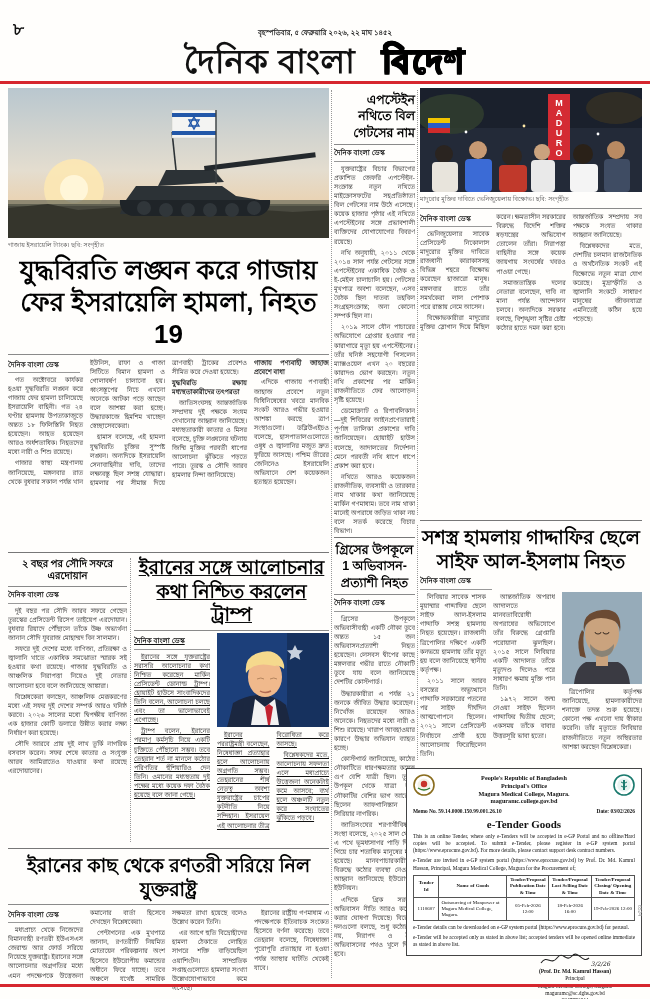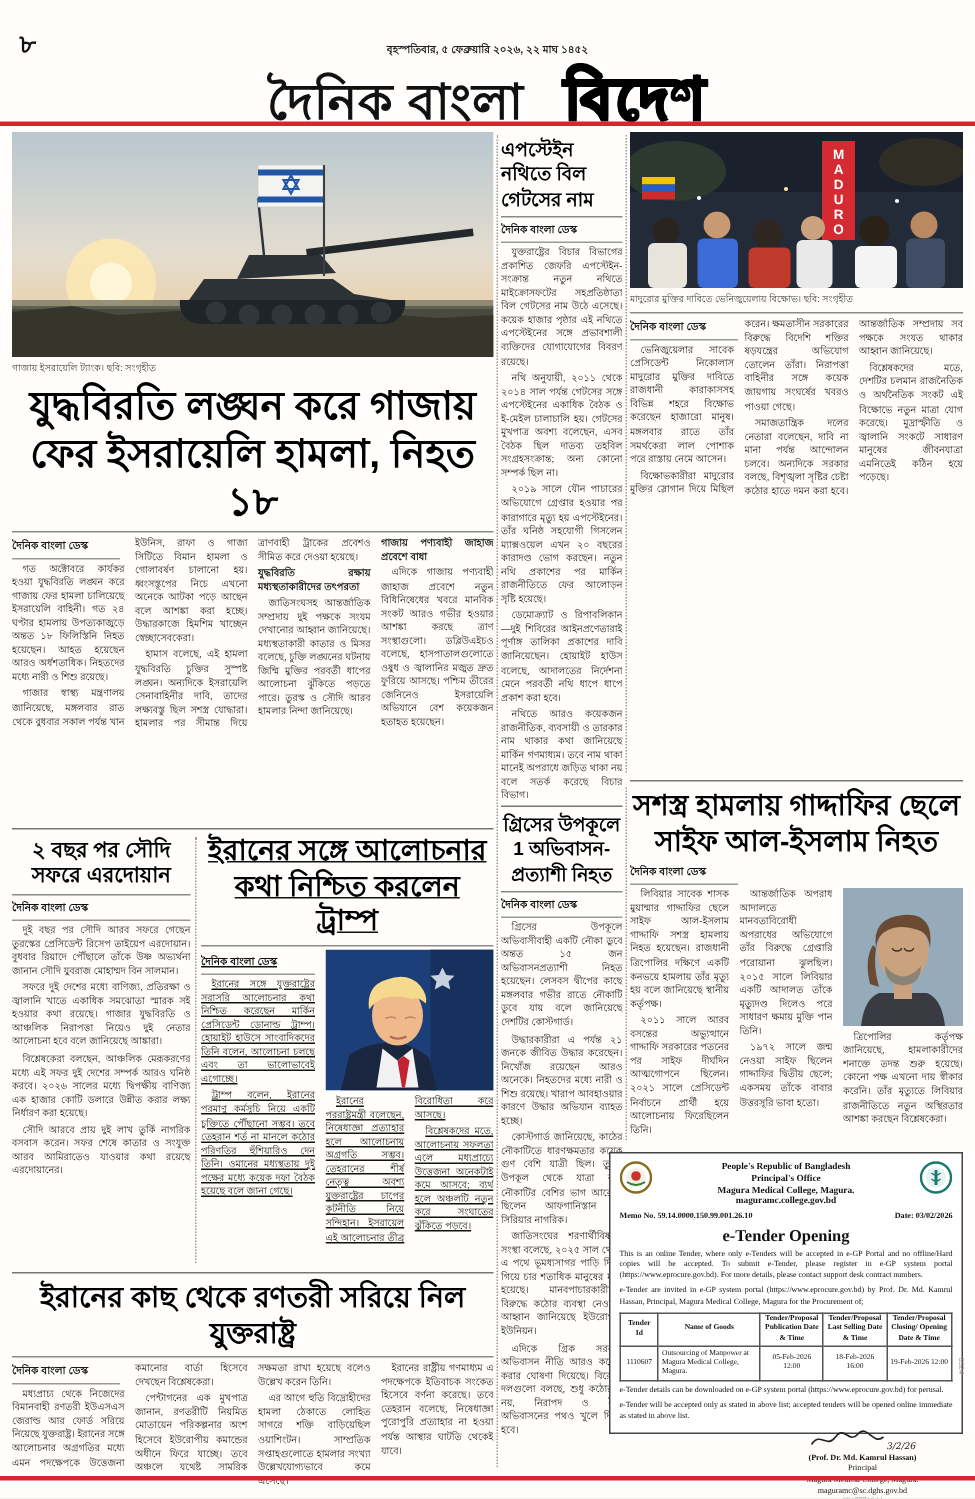--- a/index.html
+++ b/index.html
@@ -5,31 +5,31 @@
   html,body{margin:0;padding:0;background:#e8e8e8;}
   .page{position:relative;width:650px;height:999px;margin:0 auto;background:#fffefc;
         font-family:"Liberation Sans",sans-serif;color:#111;overflow:hidden;}
   
   .pagenum{position:absolute;left:13px;top:16px;font-size:17px;font-weight:bold;}
   .dateline{position:absolute;left:0;top:27px;width:100%;text-align:center;
             font-size:7px;font-weight:bold;color:#222;}
   .masthead{position:absolute;left:0;top:36px;width:100%;display:flex;
             justify-content:center;align-items:baseline;gap:27px;}
   .masthead .name{font-size:33px;font-weight:800;letter-spacing:0.5px;}
-  .masthead .section{font-size:38px;font-weight:900;color:#fff;letter-spacing:2px;
+  .masthead .section{font-size:33px;font-weight:900;color:#fff;letter-spacing:2px;
             -webkit-text-stroke:2px #000;
             text-shadow:-1px -1px 0 #000,1px -1px 0 #000,-1px 1px 0 #000,1px 1px 0 #000;}
   .rule-red{position:absolute;height:3px;background:#d6262e;left:0;width:650px;}
   
   .story{position:absolute;}
   .headline{font-weight:800;color:#000;text-align:center;margin:0;line-height:1.24;}
   .h-xl{font-size:26px;}
   .h-lg{font-size:21px;}
   .h-md{font-size:19px;}
-  .h-sm{font-size:14px;}
+  .h-sm{font-size:10px;font-family:Liberation Serif, serif;}
   .h-xs{font-size:12.5px;line-height:1.3;}
   .thinrule{border-top:1px solid #8a8a8a;margin:3px 0 0;}
   .byline{font-size:7px;font-weight:bold;border-bottom:1px solid #999;
           padding:2px 0 2px;margin-bottom:2px;width:72px;}
   .body{font-size:6.4px;line-height:1.42;text-align:justify;color:#1c1c1c;overflow:hidden;}
   .body p{margin:0 0 2px;text-indent:7px;}
   .body p.subhead{font-weight:bold;text-indent:0;font-size:6.6px;margin:2px 0 1px;}
   .cols-4{column-count:4;column-gap:7px;}
   .cols-3{column-count:3;column-gap:7px;}
   .cols-2{column-count:2;column-gap:7px;}
@@ -103,38 +103,38 @@
       <line x1="168" y1="82" x2="164" y2="44" stroke="#2c3236" stroke-width="1.6"></line>
 
       <rect x="164" y="22" width="44" height="28" fill="#f4f4f2" stroke="#c9c9c4" stroke-width="0.5"></rect>
       <rect x="164" y="25" width="44" height="4" fill="#2257a8"></rect>
       <rect x="164" y="43" width="44" height="4" fill="#2257a8"></rect>
       <path d="M186,29 l5,9 h-10 Z" fill="none" stroke="#2257a8" stroke-width="1.4"></path>
       <path d="M186,41 l5,-9 h-10 Z" fill="none" stroke="#2257a8" stroke-width="1.4"></path>
       <line x1="208" y1="22" x2="208" y2="96" stroke="#3a3f42" stroke-width="1.4"></line>
     </svg>
     <div class="caption">গাজায় ইসরায়েলি ট্যাংক। ছবি: সংগৃহীত</div>
-    <h1 class="headline h-xl">যুদ্ধবিরতি লঙ্ঘন করে গাজায় ফের ইসরায়েলি হামলা, নিহত ১৮</h1>
+    <h1 class="headline h-xl">যুদ্ধবিরতি লঙ্ঘন করে গাজায় ফের ইসরায়েলি হামলা, নিহত 19</h1>
     <div class="thinrule"></div>
     <div class="body cols-4" style="height:212px;margin-top:3px;">
       <div class="byline">দৈনিক বাংলা ডেস্ক</div>
       <div>
           <p>গত অক্টোবরে কার্যকর হওয়া যুদ্ধবিরতি লঙ্ঘন করে গাজায় ফের হামলা চালিয়েছে ইসরায়েলি বাহিনী। গত ২৪ ঘণ্টার হামলায় উপত্যকাজুড়ে অন্তত ১৮ ফিলিস্তিনি নিহত হয়েছেন। আহত হয়েছেন আরও অর্ধশতাধিক। নিহতদের মধ্যে নারী ও শিশু রয়েছে।</p>
           <p>গাজার স্বাস্থ্য মন্ত্রণালয় জানিয়েছে, মঙ্গলবার রাত থেকে বুধবার সকাল পর্যন্ত খান ইউনিস, রাফা ও গাজা সিটিতে বিমান হামলা ও গোলাবর্ষণ চালানো হয়। ধ্বংসস্তূপের নিচে এখনো অনেকে আটকা পড়ে আছেন বলে আশঙ্কা করা হচ্ছে। উদ্ধারকাজে হিমশিম খাচ্ছেন স্বেচ্ছাসেবকেরা।</p>
           <p>হামাস বলেছে, এই হামলা যুদ্ধবিরতি চুক্তির সুস্পষ্ট লঙ্ঘন। অন্যদিকে ইসরায়েলি সেনাবাহিনীর দাবি, তাদের লক্ষ্যবস্তু ছিল সশস্ত্র যোদ্ধারা। হামলার পর সীমান্ত দিয়ে ত্রাণবাহী ট্রাকের প্রবেশও সীমিত করে দেওয়া হয়েছে।</p>
           <p class="subhead">যুদ্ধবিরতি রক্ষায় মধ্যস্থতাকারীদের তৎপরতা</p>
           <p>জাতিসংঘসহ আন্তর্জাতিক সম্প্রদায় দুই পক্ষকে সংযম দেখানোর আহ্বান জানিয়েছে। মধ্যস্থতাকারী কাতার ও মিসর বলেছে, চুক্তি লঙ্ঘনের ঘটনায় জিম্মি মুক্তির পরবর্তী ধাপের আলোচনা ঝুঁকিতে পড়তে পারে। তুরস্ক ও সৌদি আরব হামলার নিন্দা জানিয়েছে।</p>
           <p class="subhead">গাজায় পণ্যবাহী জাহাজ প্রবেশে বাধা</p>
           <p>এদিকে গাজায় পণ্যবাহী জাহাজ প্রবেশে নতুন বিধিনিষেধের খবরে মানবিক সংকট আরও গভীর হওয়ার আশঙ্কা করছে ত্রাণ সংস্থাগুলো। ডব্লিউএইচও বলেছে, হাসপাতালগুলোতে ওষুধ ও জ্বালানির মজুত দ্রুত ফুরিয়ে আসছে। পশ্চিম তীরের জেনিনেও ইসরায়েলি অভিযানে বেশ কয়েকজন হতাহত হয়েছেন।</p>
         </div>
     </div>
   </div>
 
   <div class="story" style="left:334px;top:92px;width:81px;">
-    <h2 class="headline h-xs" style="text-align:left;">এপস্টেইন নথিতে বিল গেটসের নাম</h2>
+    <h2 class="headline h-xs" style="text-align:right;margin-left:19px;">এপস্টেইন নথিতে বিল গেটসের নাম</h2>
     <div class="thinrule"></div>
     <div class="byline" style="width:auto;">দৈনিক বাংলা ডেস্ক</div>
     <div class="body" style="height:398px;">
         <p>যুক্তরাষ্ট্রের বিচার বিভাগের প্রকাশিত জেফরি এপস্টেইন-সংক্রান্ত নতুন নথিতে মাইক্রোসফটের সহপ্রতিষ্ঠাতা বিল গেটসের নাম উঠে এসেছে। কয়েক হাজার পৃষ্ঠার এই নথিতে এপস্টেইনের সঙ্গে প্রভাবশালী ব্যক্তিদের যোগাযোগের বিবরণ রয়েছে।</p>
         <p>নথি অনুযায়ী, ২০১১ থেকে ২০১৪ সাল পর্যন্ত গেটসের সঙ্গে এপস্টেইনের একাধিক বৈঠক ও ই-মেইল চালাচালি হয়। গেটসের মুখপাত্র অবশ্য বলেছেন, এসব বৈঠক ছিল দাতব্য তহবিল সংগ্রহসংক্রান্ত; অন্য কোনো সম্পর্ক ছিল না।</p>
         <p>২০১৯ সালে যৌন পাচারের অভিযোগে গ্রেপ্তার হওয়ার পর কারাগারে মৃত্যু হয় এপস্টেইনের। তাঁর ঘনিষ্ঠ সহযোগী গিসলেন ম্যাক্সওয়েল এখন ২০ বছরের কারাদণ্ড ভোগ করছেন। নতুন নথি প্রকাশের পর মার্কিন রাজনীতিতে ফের আলোড়ন সৃষ্টি হয়েছে।</p>
         <p>ডেমোক্র্যাট ও রিপাবলিকান—দুই শিবিরের আইনপ্রণেতারাই পূর্ণাঙ্গ তালিকা প্রকাশের দাবি জানিয়েছেন। হোয়াইট হাউস বলেছে, আদালতের নির্দেশনা মেনে পরবর্তী নথি ধাপে ধাপে প্রকাশ করা হবে।</p>
         <p>নথিতে আরও কয়েকজন রাজনীতিক, ব্যবসায়ী ও তারকার নাম থাকার কথা জানিয়েছে মার্কিন গণমাধ্যম। তবে নাম থাকা মানেই অপরাধে জড়িত থাকা নয় বলে সতর্ক করেছে বিচার বিভাগ।</p>
       </div>
   </div>
@@ -319,21 +319,21 @@
         <circle cx="11" cy="11" r="10" fill="none" stroke="#1b7a6e" stroke-width="1.6"></circle>
         <circle cx="11" cy="11" r="6.8" fill="#e7f3f1"></circle>
         <rect x="10" y="6" width="2" height="10" fill="#1b7a6e"></rect>
         <path d="M8,8 q3,3 6,0 M8,12 q3,3 6,0" stroke="#1b7a6e" stroke-width="1" fill="none"></path>
       </svg>
     </div>
     <div class="memo-row">
       <span>Memo No. 59.14.0000.150.99.001.26.10</span>
       <span>Date: 03/02/2026</span>
     </div>
-    <div class="title">e-Tender Opening</div>
+    <div class="title">e-Tender Goods</div>
     <p class="tp">This is an online Tender, where only e-Tenders will be accepted in e-GP Portal and no offline/Hard copies will be accepted. To submit e-Tender, please register in e-GP system portal (https://www.eprocure.gov.bd). For more details, please contact support desk contract numbers.</p>
     <p class="tp">e-Tender are invited in e-GP system portal (https://www.eprocure.gov.bd) by Prof. Dr. Md. Kamrul Hassan, Principal, Magura Medical College, Magura for the Procurement of;</p>
     <table>
       <tbody>
           <tr>
         <th style="width:22px">Tender Id</th>
         <th style="width:82px">Name of Goods</th>
         <th style="width:38px">Tender/Proposal Publication Date &amp; Time</th>
         <th style="width:38px">Tender/Proposal Last Selling Date &amp; Time</th>
         <th style="width:40px">Tender/Proposal Closing/ Opening Date &amp; Time</th>

